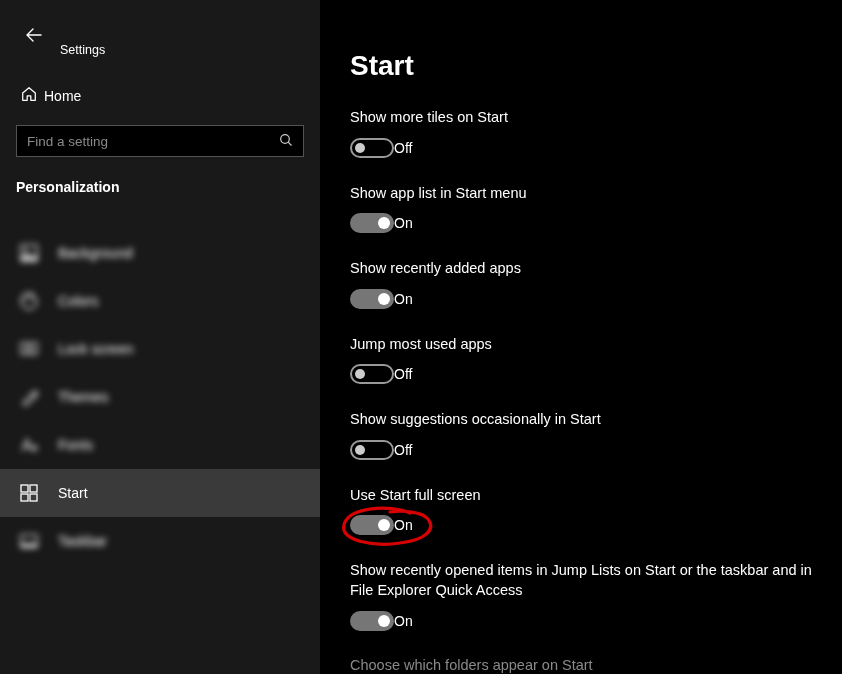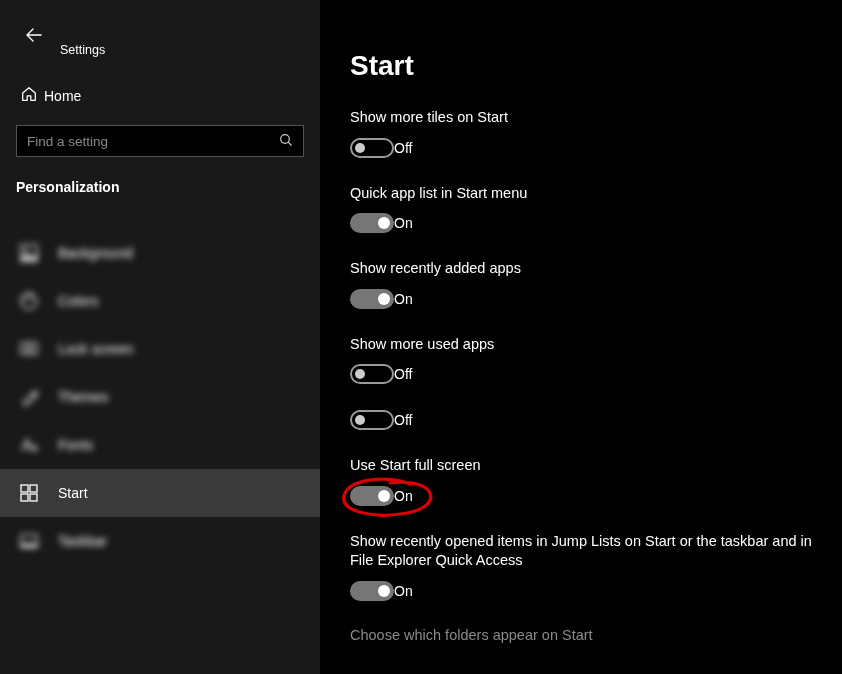--- a/index.html
+++ b/index.html
@@ -168,50 +168,51 @@
       <div class="setting-label">Show more tiles on Start</div>
       <div class="toggle-row">
         <div class="toggle off">
             <div class="knob"></div>
           </div>
         <span class="toggle-text">Off</span>
       </div>
     </div>
 
     <div class="setting">
-      <div class="setting-label">Quick app list in Start menu</div>
+      <div class="setting-label">Show app list in Start menu</div>
       <div class="toggle-row">
         <div class="toggle on">
             <div class="knob"></div>
           </div>
         <span class="toggle-text">On</span>
       </div>
     </div>
 
     <div class="setting">
       <div class="setting-label">Show recently added apps</div>
       <div class="toggle-row">
         <div class="toggle on">
             <div class="knob"></div>
           </div>
         <span class="toggle-text">On</span>
       </div>
     </div>
 
     <div class="setting">
-      <div class="setting-label">Show more used apps</div>
+      <div class="setting-label">Jump most used apps</div>
       <div class="toggle-row">
         <div class="toggle off">
             <div class="knob"></div>
           </div>
         <span class="toggle-text">Off</span>
       </div>
     </div>
 
     <div class="setting">
+      <div class="setting-label">Show suggestions occasionally in Start</div>
       <div class="toggle-row">
         <div class="toggle off">
             <div class="knob"></div>
           </div>
         <span class="toggle-text">Off</span>
       </div>
     </div>
 
     <div class="setting">
       <div class="setting-label">Use Start full screen</div>

